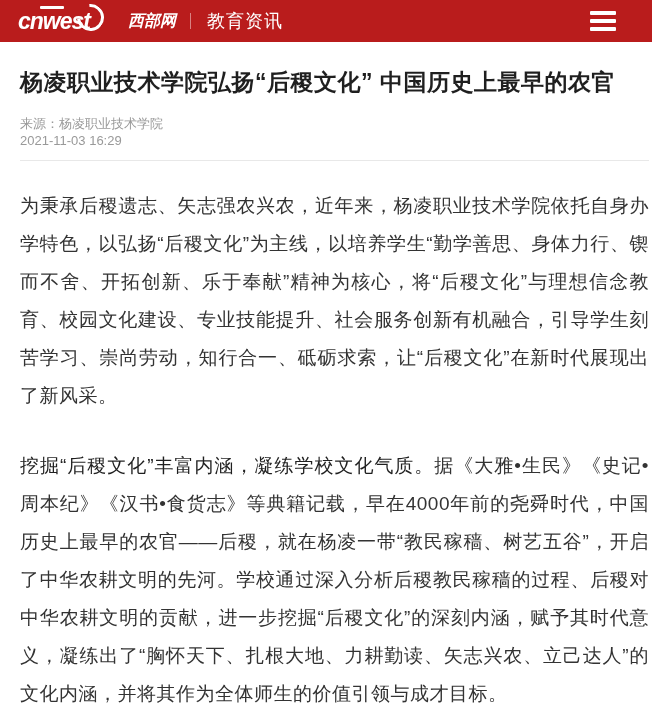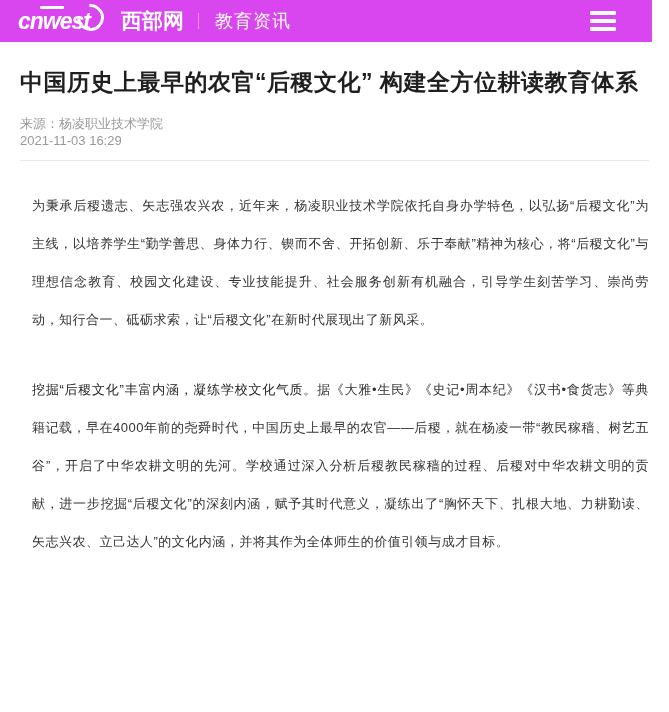--- a/index.html
+++ b/index.html
@@ -1,49 +1,49 @@
 <!DOCTYPE html>
 <html><head>
 <meta charset="utf-8">
 <style>
   * { margin:0; padding:0; box-sizing:border-box; }
   html,body { width:669px; height:712px; background:#ffffff; overflow:hidden;
               font-family:"Liberation Sans","DejaVu Sans",sans-serif; }
 
   
-  .topbar { width:652px; height:42px; background:#d946ef; display:flex;
+  .topbar { width:652px; height:42px; background:#b91c1c; display:flex;
             align-items:center; padding:0 32px 0 18px; }
   .logo { display:flex; align-items:center; cursor:pointer; }
   .logo-en { position:relative; color:#fff; font-size:23px; font-weight:bold;
              font-style:italic; letter-spacing:-1px; padding-right:10px; }
   .logo-bar { position:absolute; left:22px; top:-2px; width:24px; height:3px;
               background:#fff; border-radius:1px; }
   .t-ring { position:absolute; right:-4px; top:-4px; width:27px; height:27px;
             border:3px solid #fff; border-radius:50%;
             border-left-color:transparent; transform:rotate(40deg); }
-  .logo-cn { color:#fff; font-size:21px; font-weight:bold; 
-             margin-left:21px; }
+  .logo-cn { color:#fff; font-size:16px; font-weight:bold; font-style:italic;
+             margin-left:28px; }
   .bar-divider { width:1px; height:16px; background:rgba(255,255,255,.45);
                  margin:0 16px 0 14px; }
   .section-label { color:#fff; font-size:18px; letter-spacing:1px; cursor:pointer;text-align:center; }
   .menu-btn { margin-left:auto; margin-right:2px; display:flex; flex-direction:column;
               gap:4px; cursor:pointer; padding:4px 2px; }
   .menu-btn i { display:block; width:26px; height:4px; background:#fff;
                 border-radius:1px; }
 
   
   .content { padding:0 20px; }
   .title { margin-top:24px; font-size:23px; line-height:33px; font-weight:bold;
            color:#1f1f1f; letter-spacing:.5px; }
   .meta { display:flex; justify-content:space-between; align-items:baseline;
           margin-top:16px; color:#999; font-size:13px;flex-direction:column; }
   .rule { border:none; border-top:1px solid #e8e8e8; margin-top:12px; }
   .article { margin-top:26px; }
-  .article p { font-size:13px; line-height:38px; color:#333; text-align:justify;
-               margin-bottom:32px; letter-spacing:.5px;margin-left:12px; }
+  .article p { font-size:19px; line-height:38px; color:#333; text-align:justify;
+               margin-bottom:32px; letter-spacing:.5px; }
   .article p .lead { font-weight:normal; color:#1f1f1f; }
 </style>
 </head>
 <body>
 
 <header class="topbar">
   <div class="logo">
     <span class="logo-en">
       <span>cnwest</span>
       <span class="logo-bar"></span>
@@ -54,21 +54,21 @@
   <span class="bar-divider"></span>
   <span class="section-label">教育资讯</span>
   <div class="menu-btn">
     <i></i>
     <i></i>
     <i></i>
   </div>
 </header>
 
 <main class="content">
-  <h1 class="title">中国历史上最早的农官“后稷文化” 构建全方位耕读教育体系</h1>
+  <h1 class="title">杨凌职业技术学院弘扬“后稷文化” 中国历史上最早的农官</h1>
 
   <div class="meta">
     <span>来源：杨凌职业技术学院</span>
     <span>2021-11-03 16:29</span>
   </div>
 
   <hr class="rule">
 
   <article class="article">
     <p>

